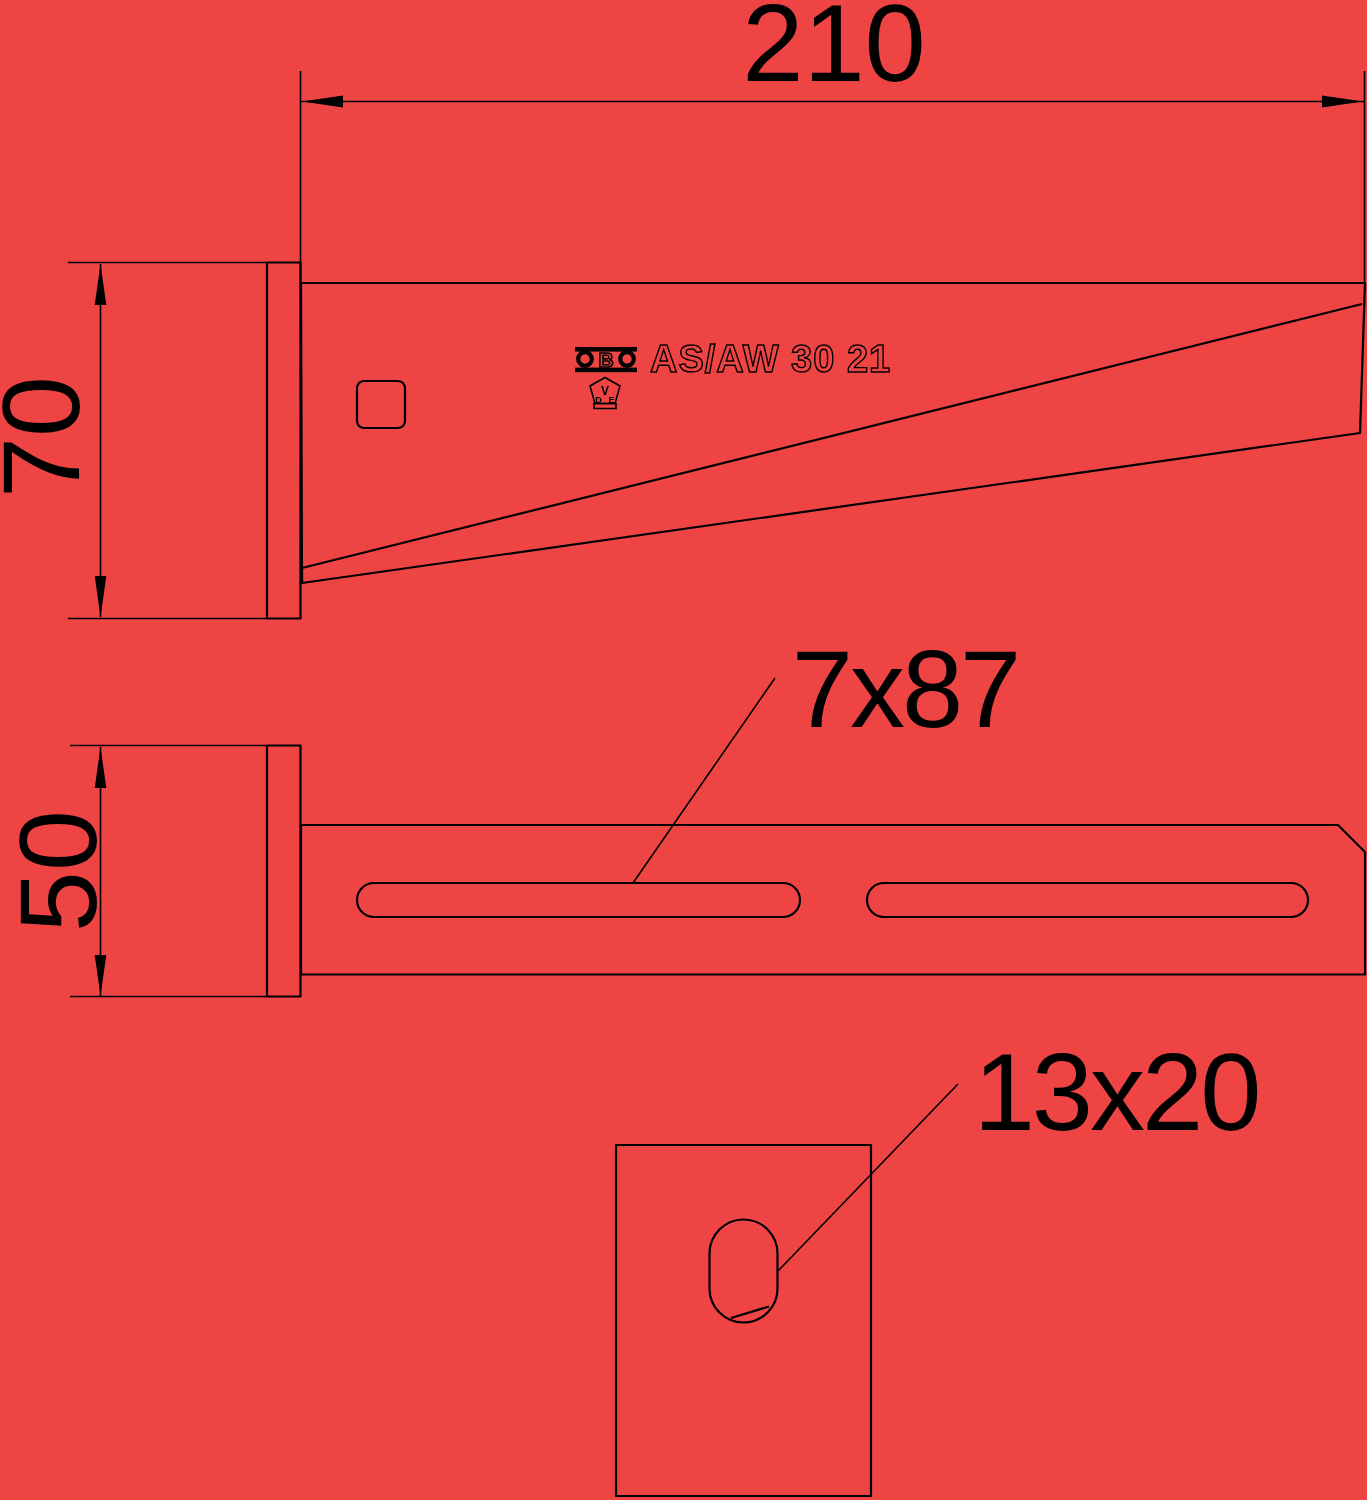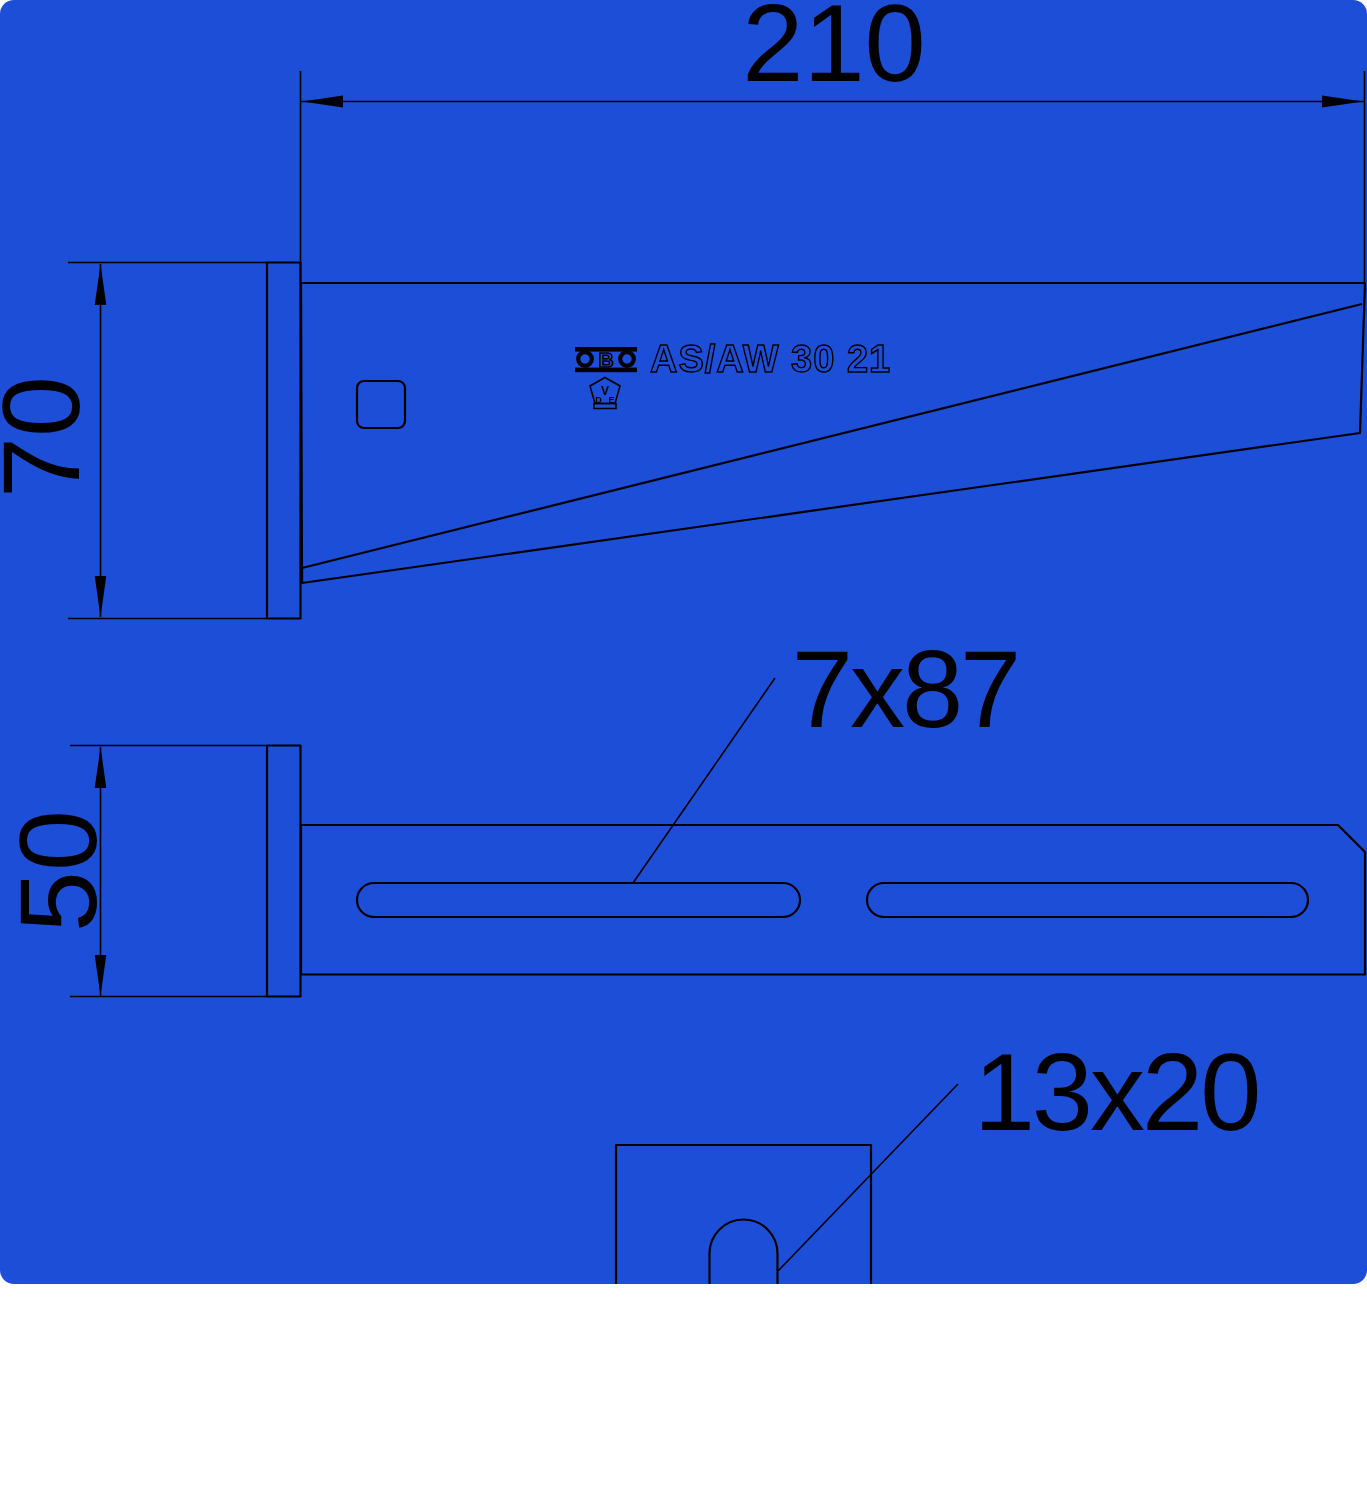--- a/index.html
+++ b/index.html
@@ -1,16 +1,16 @@
 <!DOCTYPE html>
 <html><head>
 <meta charset="utf-8">
 <style>
   html,body{margin:0;padding:0;background:#ffffff;}
-  .canvas{width:1367px;height:1284px;background:#1d4ed8;position:relative;overflow:hidden;border-radius:14px;}
+  .canvas{width:1367px;height:1500px;background:#ef4444;position:relative;overflow:hidden;}
   svg{display:block;}
   .edge{stroke:#000;stroke-width:2.2;fill:none;stroke-linejoin:round;stroke-linecap:butt;}
   .thin{stroke:#000;stroke-width:1.6;fill:none;}
   .arrow{fill:#000;stroke:none;}
   .bar{fill:#000;stroke:none;}
   .ring{stroke:#000;fill:none;stroke-width:4.2;}
   text{font-family:"Liberation Sans","DejaVu Sans",sans-serif;fill:#000;}
   .dim{font-size:110px;}
   .dim-tight{font-size:110px;letter-spacing:-3px;}
   .stamp-text{font-size:38px;font-weight:bold;letter-spacing:1px;fill:none;stroke:#000;stroke-width:1.4px;}

